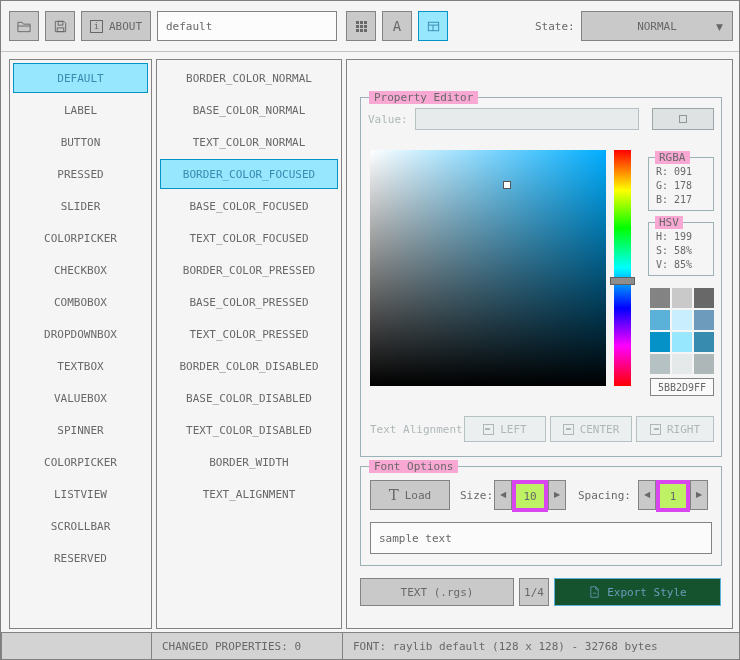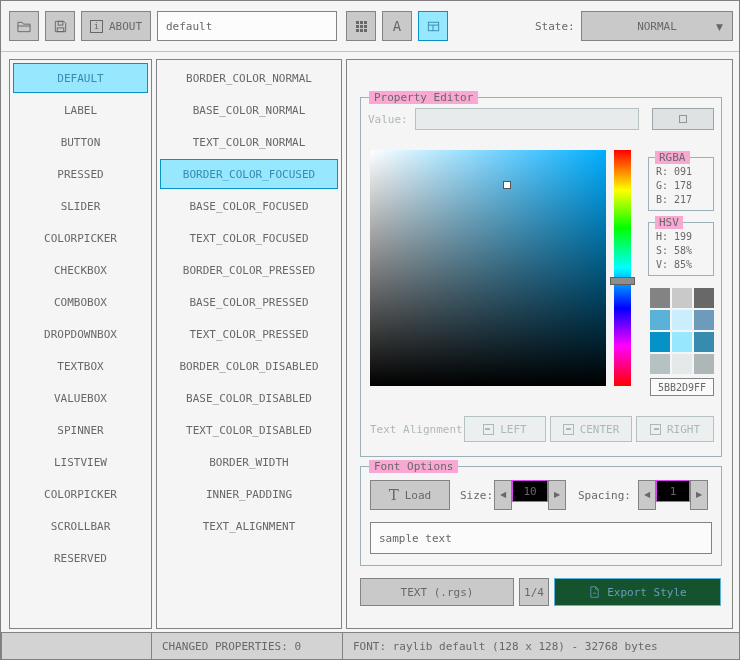--- a/index.html
+++ b/index.html
@@ -47,21 +47,21 @@
   .al-ic{position:relative;display:inline-block;width:11px;height:11px;border:1px solid currentColor;box-sizing:border-box}
   .al-ic::before{content:"";position:absolute;top:3px;height:2px;background:currentColor}
   .al-left::before{left:1px;width:5px}
   .al-center::before{left:2px;width:5px}
   .al-right::before{right:1px;width:5px}
   .arrow-glyph{font-family:"DejaVu Sans","Liberation Sans",sans-serif;font-size:8px;line-height:1}
   .dd-arrow{font-family:"DejaVu Sans","Liberation Sans",sans-serif;font-size:9px}
   .T-glyph{font-family:"DejaVu Serif","Liberation Serif",serif;font-size:15px;line-height:1}
   
   .spin-btn{width:18px;height:30px}
-  .spin-val{position:absolute;width:36px;height:22px;background:#000000;border:1px solid #d946ef;display:flex;align-items:center;justify-content:center;box-sizing:border-box;cursor:text}
+  .spin-val{position:absolute;width:36px;height:32px;background:#bef264;border:4px solid #d946ef;display:flex;align-items:center;justify-content:center;box-sizing:border-box;cursor:text}
   
   .status-seg{position:absolute;top:631px;height:28px;background:#d3d3d3;border:1px solid #838383;display:flex;align-items:center;padding:0 10px;box-sizing:border-box}
 </style>
 </head>
 <body>
 
 <div id="app">
 
   <div class="abs" style="left:0;top:0;width:740px;height:50px">
     <div class="btn" style="left:8px;top:10px;width:30px;height:30px">
@@ -114,41 +114,40 @@
       <div class="list-item">BUTTON</div>
       <div class="list-item">PRESSED</div>
       <div class="list-item">SLIDER</div>
       <div class="list-item">COLORPICKER</div>
       <div class="list-item">CHECKBOX</div>
       <div class="list-item">COMBOBOX</div>
       <div class="list-item">DROPDOWNBOX</div>
       <div class="list-item">TEXTBOX</div>
       <div class="list-item">VALUEBOX</div>
       <div class="list-item">SPINNER</div>
+      <div class="list-item">COLORPICKER</div>
       <div class="list-item">LISTVIEW</div>
-      <div class="list-item">COLORPICKER</div>
       <div class="list-item">SCROLLBAR</div>
       <div class="list-item">RESERVED</div>
     </div>
 
   <div class="panel" style="left:155px;top:58px;width:186px;height:570px">
       <div class="list-item">BORDER_COLOR_NORMAL</div>
       <div class="list-item">BASE_COLOR_NORMAL</div>
       <div class="list-item">TEXT_COLOR_NORMAL</div>
       <div class="list-item selected">BORDER_COLOR_FOCUSED</div>
       <div class="list-item">BASE_COLOR_FOCUSED</div>
       <div class="list-item">TEXT_COLOR_FOCUSED</div>
       <div class="list-item">BORDER_COLOR_PRESSED</div>
       <div class="list-item">BASE_COLOR_PRESSED</div>
       <div class="list-item">TEXT_COLOR_PRESSED</div>
       <div class="list-item">BORDER_COLOR_DISABLED</div>
       <div class="list-item">BASE_COLOR_DISABLED</div>
       <div class="list-item">TEXT_COLOR_DISABLED</div>
       <div class="list-item">BORDER_WIDTH</div>
-      <div class="list-item">INNER_PADDING</div>
       <div class="list-item">TEXT_ALIGNMENT</div>
     </div>
 
   <div id="sample-window">
 
     <div class="gbox" style="left:13px;top:37px;width:362px;height:360px">
       <span class="gbox-label">Property Editor</span>
     </div>
 
     <span class="lbl dis" style="left:21px;top:53px">Value:</span>

